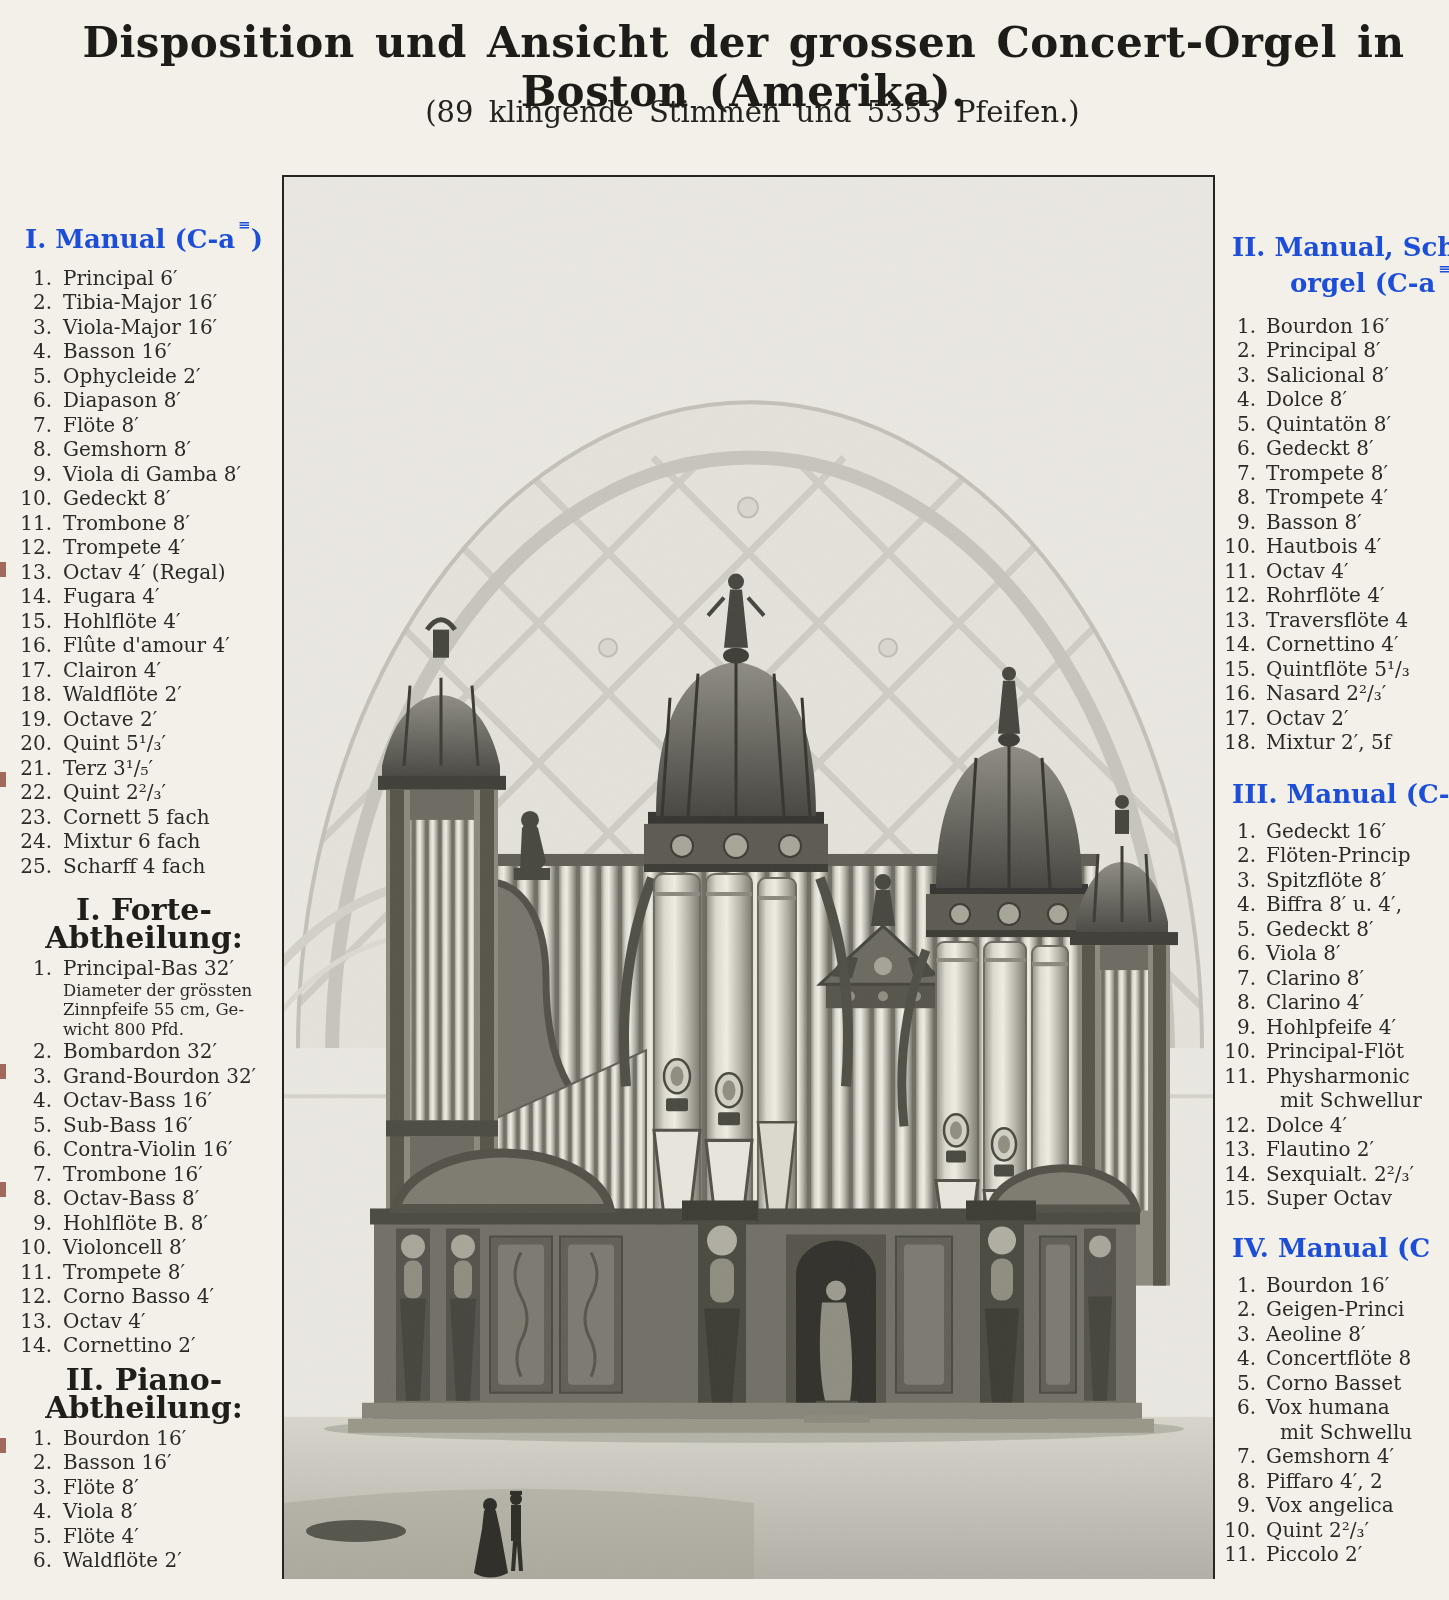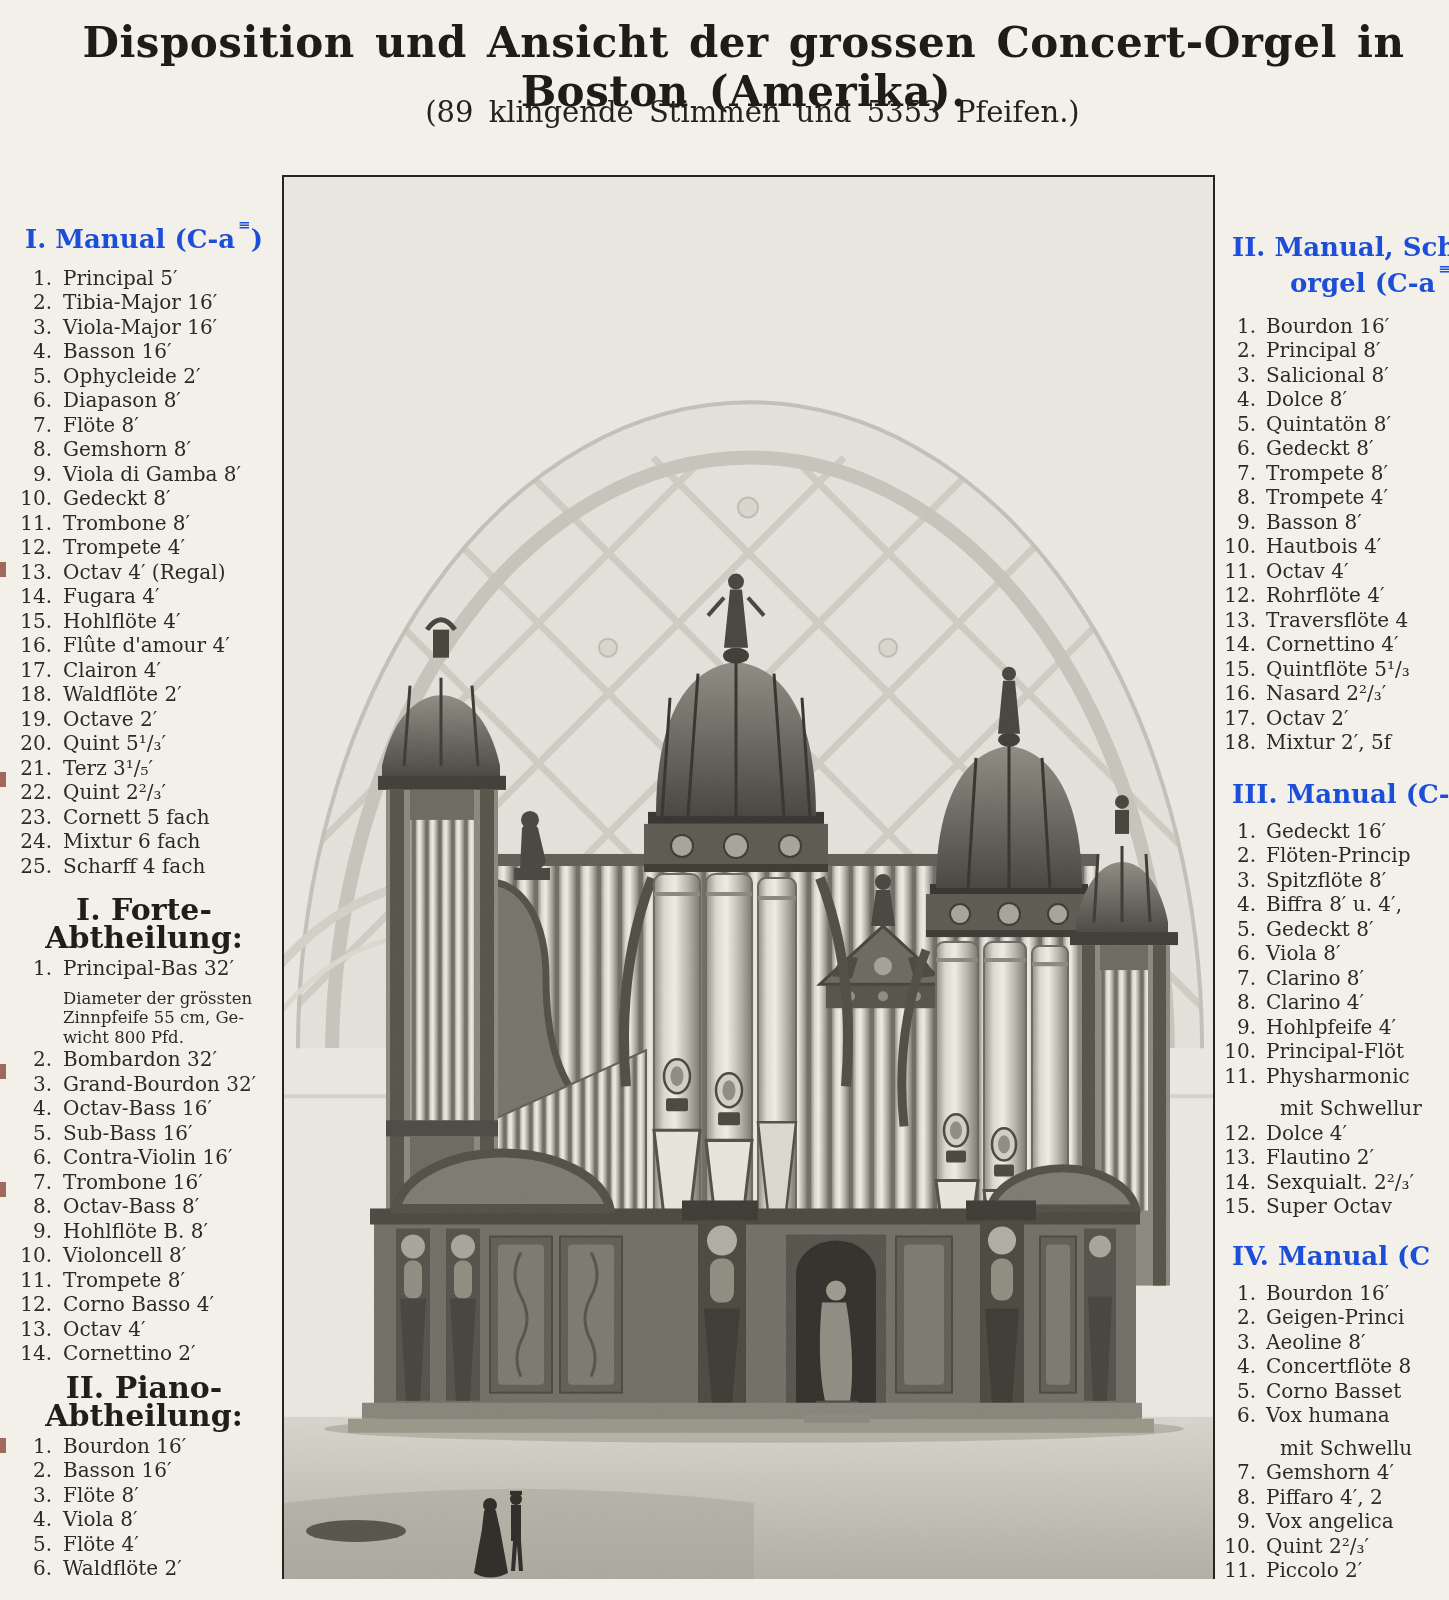--- a/index.html
+++ b/index.html
@@ -21,21 +21,21 @@
   .sub-head{font-weight:bold;font-size:30px;line-height:28px;margin:0;text-align:center;color:#1f1e19;}
   .hsup{font-size:0.58em;position:relative;top:-0.5em;margin-left:3px;}
   .gap8{height:8px}.gap12{height:12px}.gap14{height:14px}.gap16{height:16px}
   .gap4{height:4px}.gap22{height:22px}.gap24{height:24px}.gap10{height:10px}
   
   .stoplist{list-style:none;margin:0;padding:0;font-size:20px;line-height:24.5px;}
   .stop{display:grid;grid-template-columns:40px 1fr;column-gap:11px;}
   .col-right .stop{grid-template-columns:34px 1fr;column-gap:10px;}
   .stop .n{text-align:right;}
   .stop .t{white-space:nowrap;}
-  .stop .note{grid-column:2;margin-top:8px;}
+  .stop .note{grid-column:2;}
   .pedal .note{font-size:16.5px;line-height:19.5px;max-width:205px;}
   .contlist .note{font-size:20px;line-height:24.5px;padding-left:14px;white-space:nowrap;}
   
   .figure{position:absolute;left:282px;top:175px;width:929px;height:1402px;
           border:2px solid #26251f;border-bottom:none;background:#eae8e1;}
   .figure svg{display:block;width:100%;height:100%;}
   
   .tick{position:absolute;left:0;width:6px;height:15px;background:#7d2d1f;opacity:.7;}
 </style>
 </head>
@@ -47,21 +47,21 @@
   <h2 class="subtitle">(89 klingende Stimmen und 5353 Pfeifen.)</h2>
 
   <aside class="col col-left">
     <section>
       <h3 class="sec-head"><span>I. Manual (C-a</span><sup class="hsup">≡</sup><span>)</span></h3>
       <div class="gap12"></div>
       <ol class="stoplist">
 
       <li class="stop">
             <span class="n">1.</span>
-            <span class="t">Principal 5′</span>
+            <span class="t">Principal 6′</span>
 
           </li>
           <li class="stop">
             <span class="n">2.</span>
             <span class="t">Tibia-Major 16′</span>
 
           </li>
           <li class="stop">
             <span class="n">3.</span>
             <span class="t">Viola-Major 16′</span>

